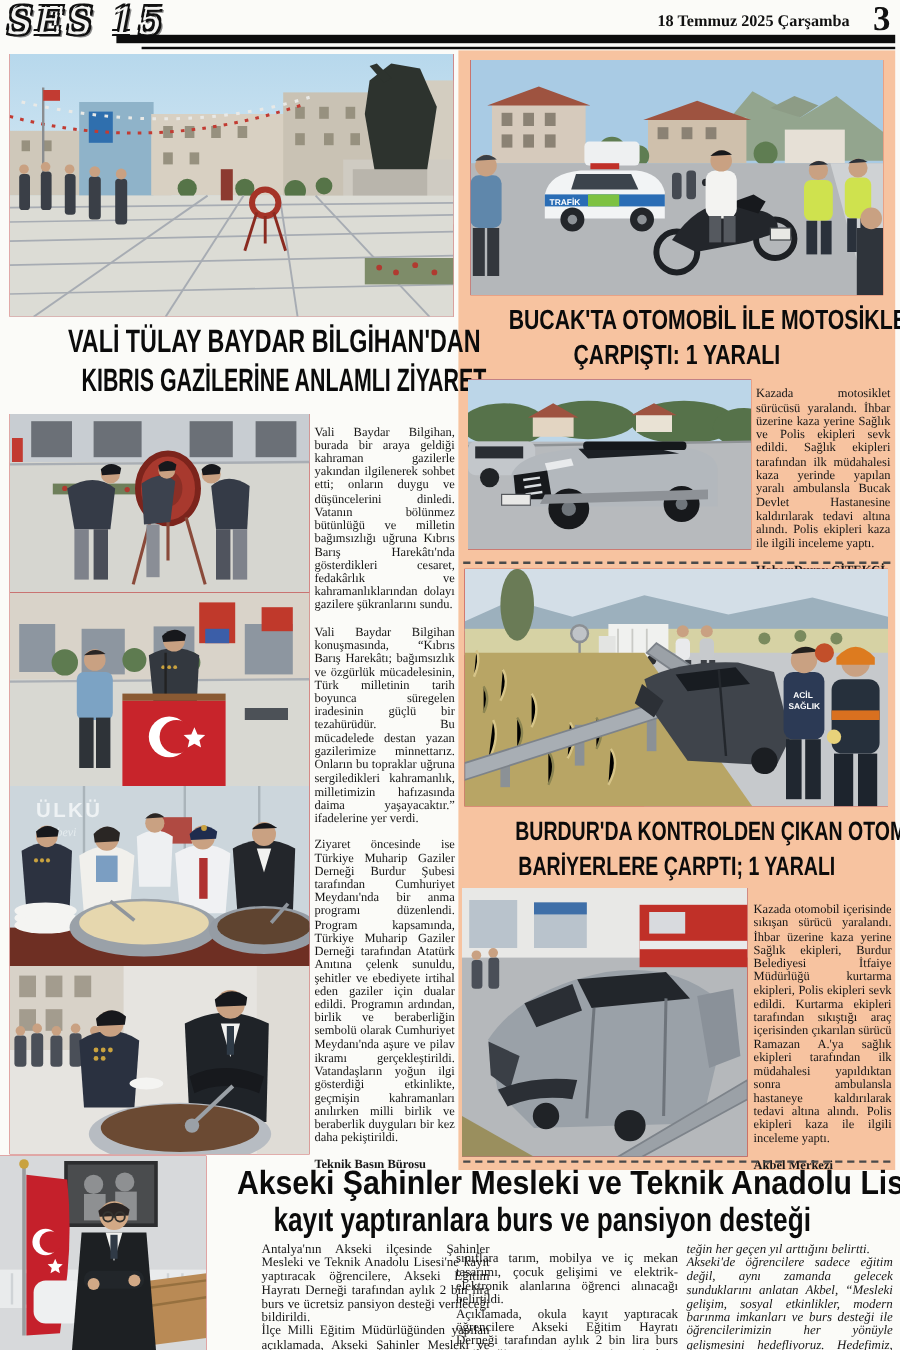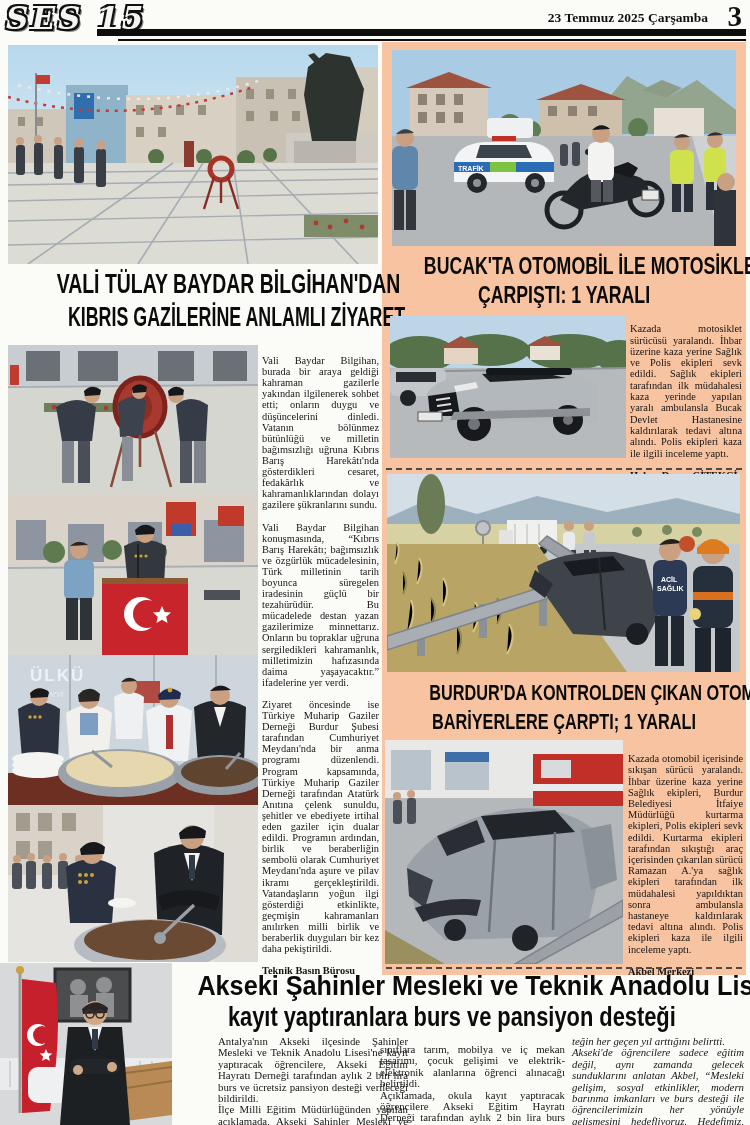--- a/index.html
+++ b/index.html
@@ -2,21 +2,21 @@
 <html lang="tr"><head>
 <meta charset="utf-8">
 <style>
   html,body{margin:0;padding:0;}
   body{width:750px;height:1125px;position:relative;background:#fbfbf8;overflow:hidden;
        font-family:"Liberation Serif", serif;}
   .abs{position:absolute;}
   .photo{position:absolute;overflow:hidden;background:#b91c1c;}
   .photo svg{display:block;width:100%;height:100%;}
   
-  .logo{position:absolute;left:6px;top:0px;font-family:"DejaVu Serif", serif;font-weight:bold;
+  .logo{position:absolute;left:6px;top:0px;font-family:"DejaVu Serif", serif;font-weight:normal;
         font-style:italic;font-size:31px;letter-spacing:3px;color:#f4f4f2;
         text-shadow:-2px -2px 0 #111,2px -2px 0 #111,-2px 2px 0 #111,2px 2px 0 #111,3px 3px 0 #8a8a8a;}
   .rule-thick{position:absolute;left:97px;top:29px;right:4px;height:7px;background:#0d0d0d;}
   .rule-thin{position:absolute;left:118px;top:39px;right:4px;height:2px;background:#0d0d0d;}
   .date{position:absolute;right:42px;top:10px;font-size:13.5px;font-weight:bold;color:#111;}
   .pageno{position:absolute;right:8px;top:0px;font-size:29px;font-weight:bold;color:#111;}
   
   .hl{position:absolute;text-align:center;font-family:"Liberation Sans", sans-serif;
       font-weight:bold;color:#0b0b0b;}
   .hl .ln{display:block;white-space:nowrap;transform-origin:50% 50%;}
@@ -27,21 +27,21 @@
   .salmon{position:absolute;background:#f7c3a0;}
   .dash{position:absolute;border-top:2px dashed #4a4a4a;height:0;}
 </style>
 </head>
 <body>
 
 <div class="abs" style="left:0;top:0;width:750px;height:42px;">
   <div class="logo">SES 15</div>
   <div class="rule-thick"></div>
   <div class="rule-thin"></div>
-  <div class="date">23 Temmuz 2025 Çarşamba</div>
+  <div class="date">18 Temmuz 2025 Çarşamba</div>
   <div class="pageno">3</div>
 </div>
 
 <div class="salmon" style="left:382px;top:42px;width:364px;height:933px;"></div>
 
 <div class="photo" style="left:8px;top:45px;width:370px;height:219px;">
 <svg viewBox="0 0 370 219" preserveAspectRatio="none">
   <defs>
         <linearGradient id="sky1" x1="0" y1="0" x2="0" y2="1">
     <stop offset="0" stop-color="#b7d8ec"></stop>

